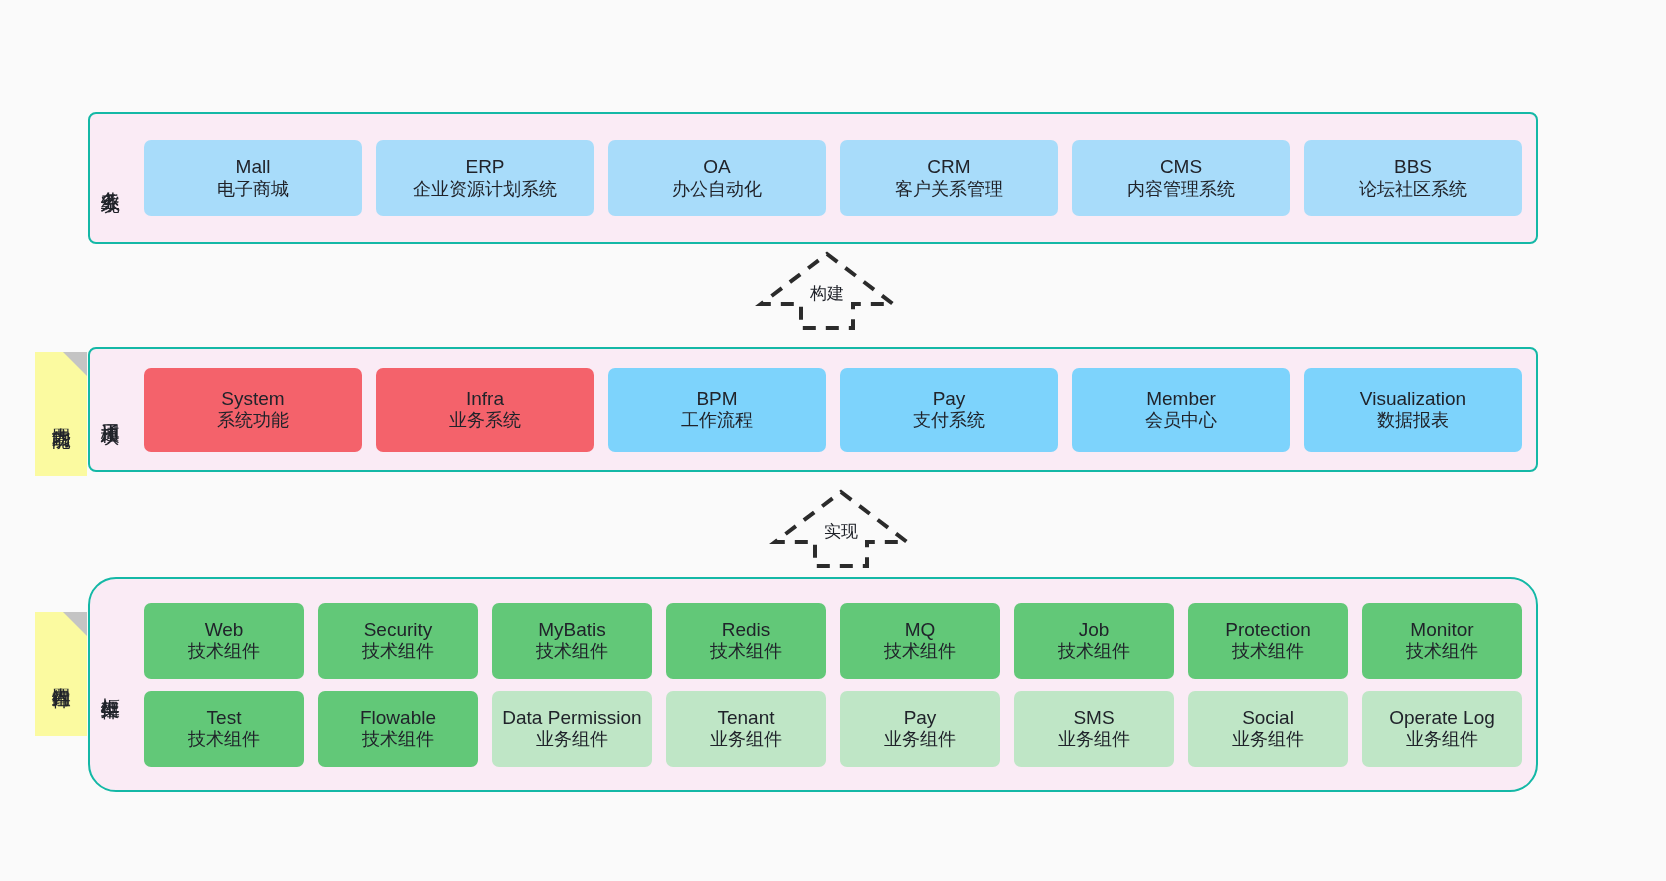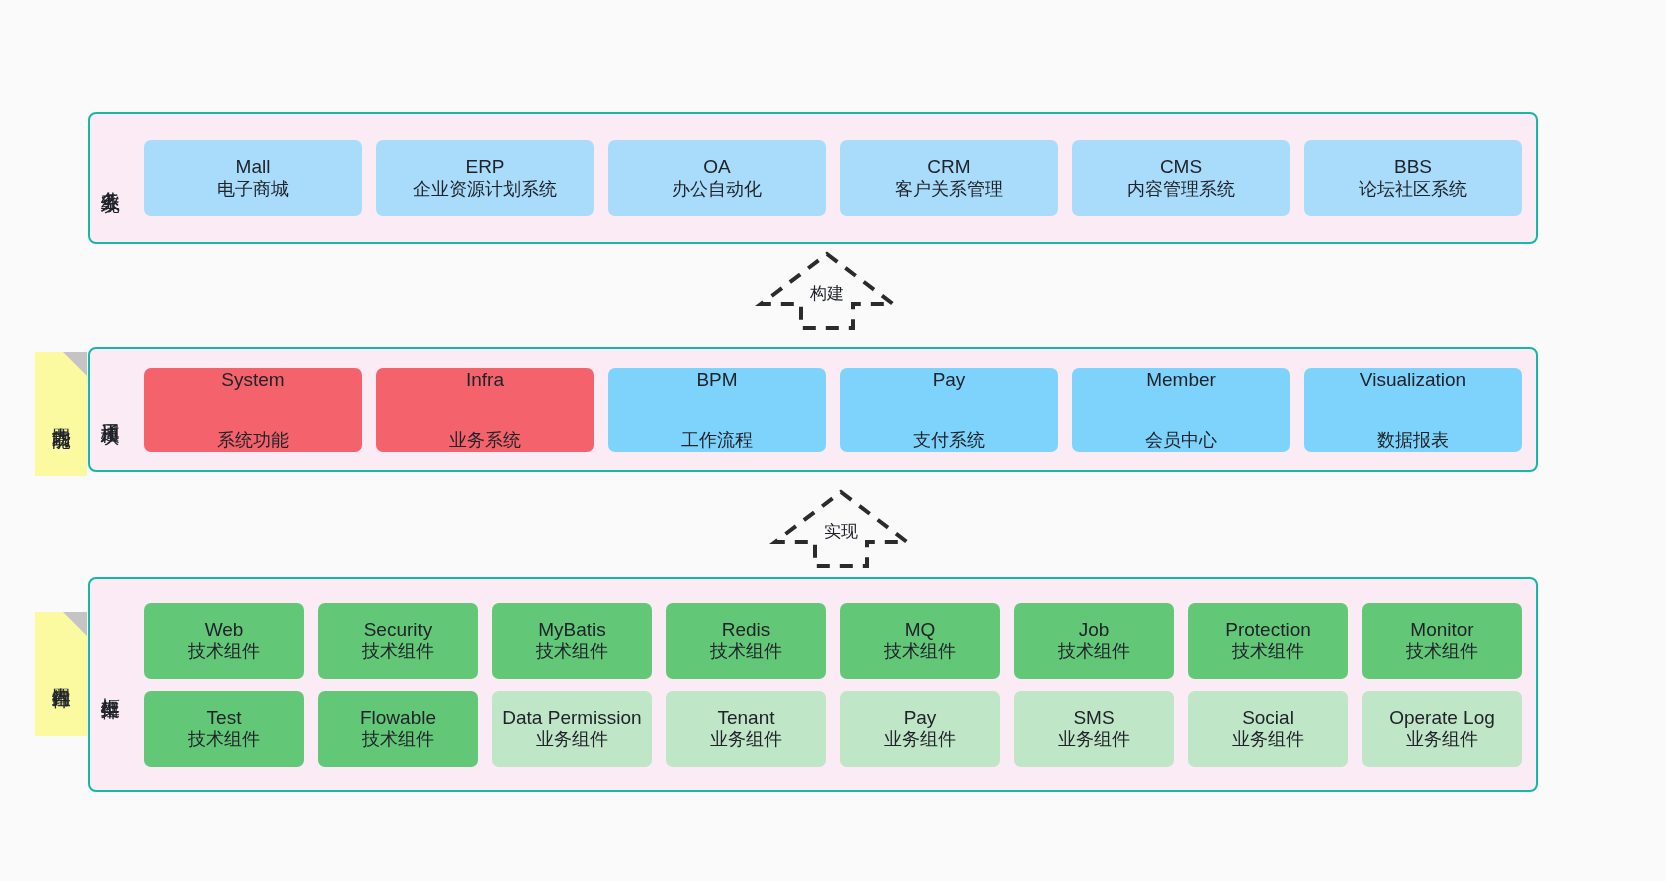--- a/index.html
+++ b/index.html
@@ -74,21 +74,21 @@
   .card .t-en { font-size: 19px; }
   .card .t-cn { font-size: 18px; }
 
   .c-blue       { background: #a8dcfa; }
   .c-red        { background: #f4626b; }
   .c-pink       { background: #7dd3fc; }
   .c-green      { background: #62c878; }
   .c-lightgreen { background: #bfe6c6; }
 
   .h-business { height: 76px; }
-  .h-common   { height: 84px; justify-content: space-between; }
+  .h-common   { height: 84px; }
   .h-frame    { height: 76px; }
 
   
   .note {
     position: absolute;
     background: #fbfaa0;
     display: flex;
     align-items: center;
     justify-content: center;
     font-size: 19px;
@@ -201,21 +201,21 @@
       <path d="M 70 4 L 136 54 L 96 54 L 96 78 L 44 78 L 44 54 L 4 54 Z" fill="none" stroke="#2b2b2b" stroke-width="4" stroke-dasharray="13 10" stroke-linejoin="miter"></path>
     </svg>
     <span class="arrow-label" style="top:32px;">实现</span>
   </div>
 
   <div class="note" style="left:35px; top:612px; width:52px; height:124px;">
     <span class="fold"></span>
     <span>内置组件</span>
   </div>
 
-  <div class="band" id="band-framework" style="left:88px; top:577px; width:1450px; height:215px;">
+  <div class="band" id="band-framework" style="left:88px; top:577px; width:1450px; height:215px;border-radius:28px;">
     <div class="band-label">框架组件</div>
     <div class="band-items two-rows">
 
       <div class="row-line">
         <div class="card c-green h-frame">
           <span class="t-en">Web</span>
           <span class="t-cn">技术组件</span>
         </div>
         <div class="card c-green h-frame">
           <span class="t-en">Security</span>

